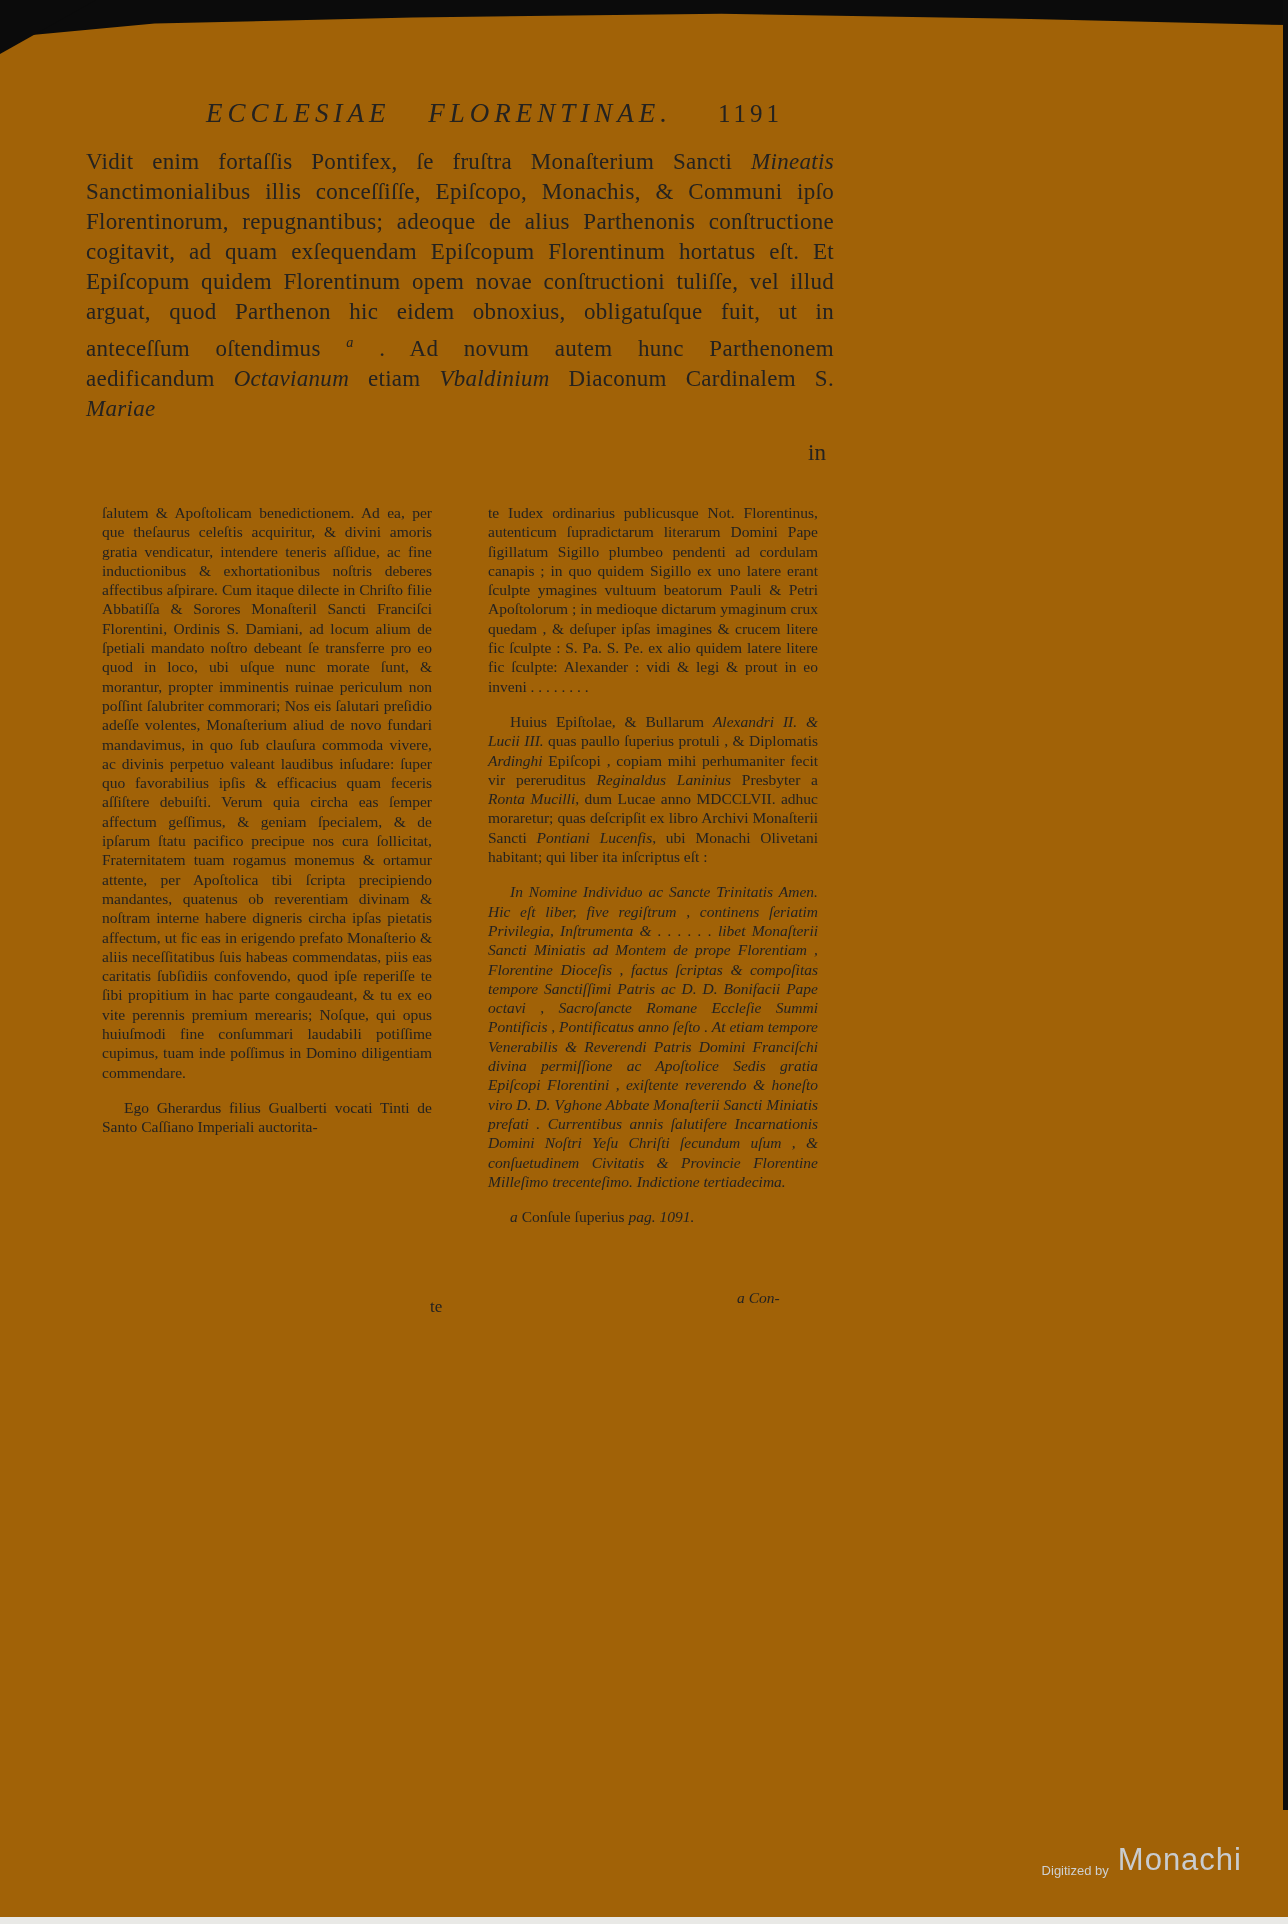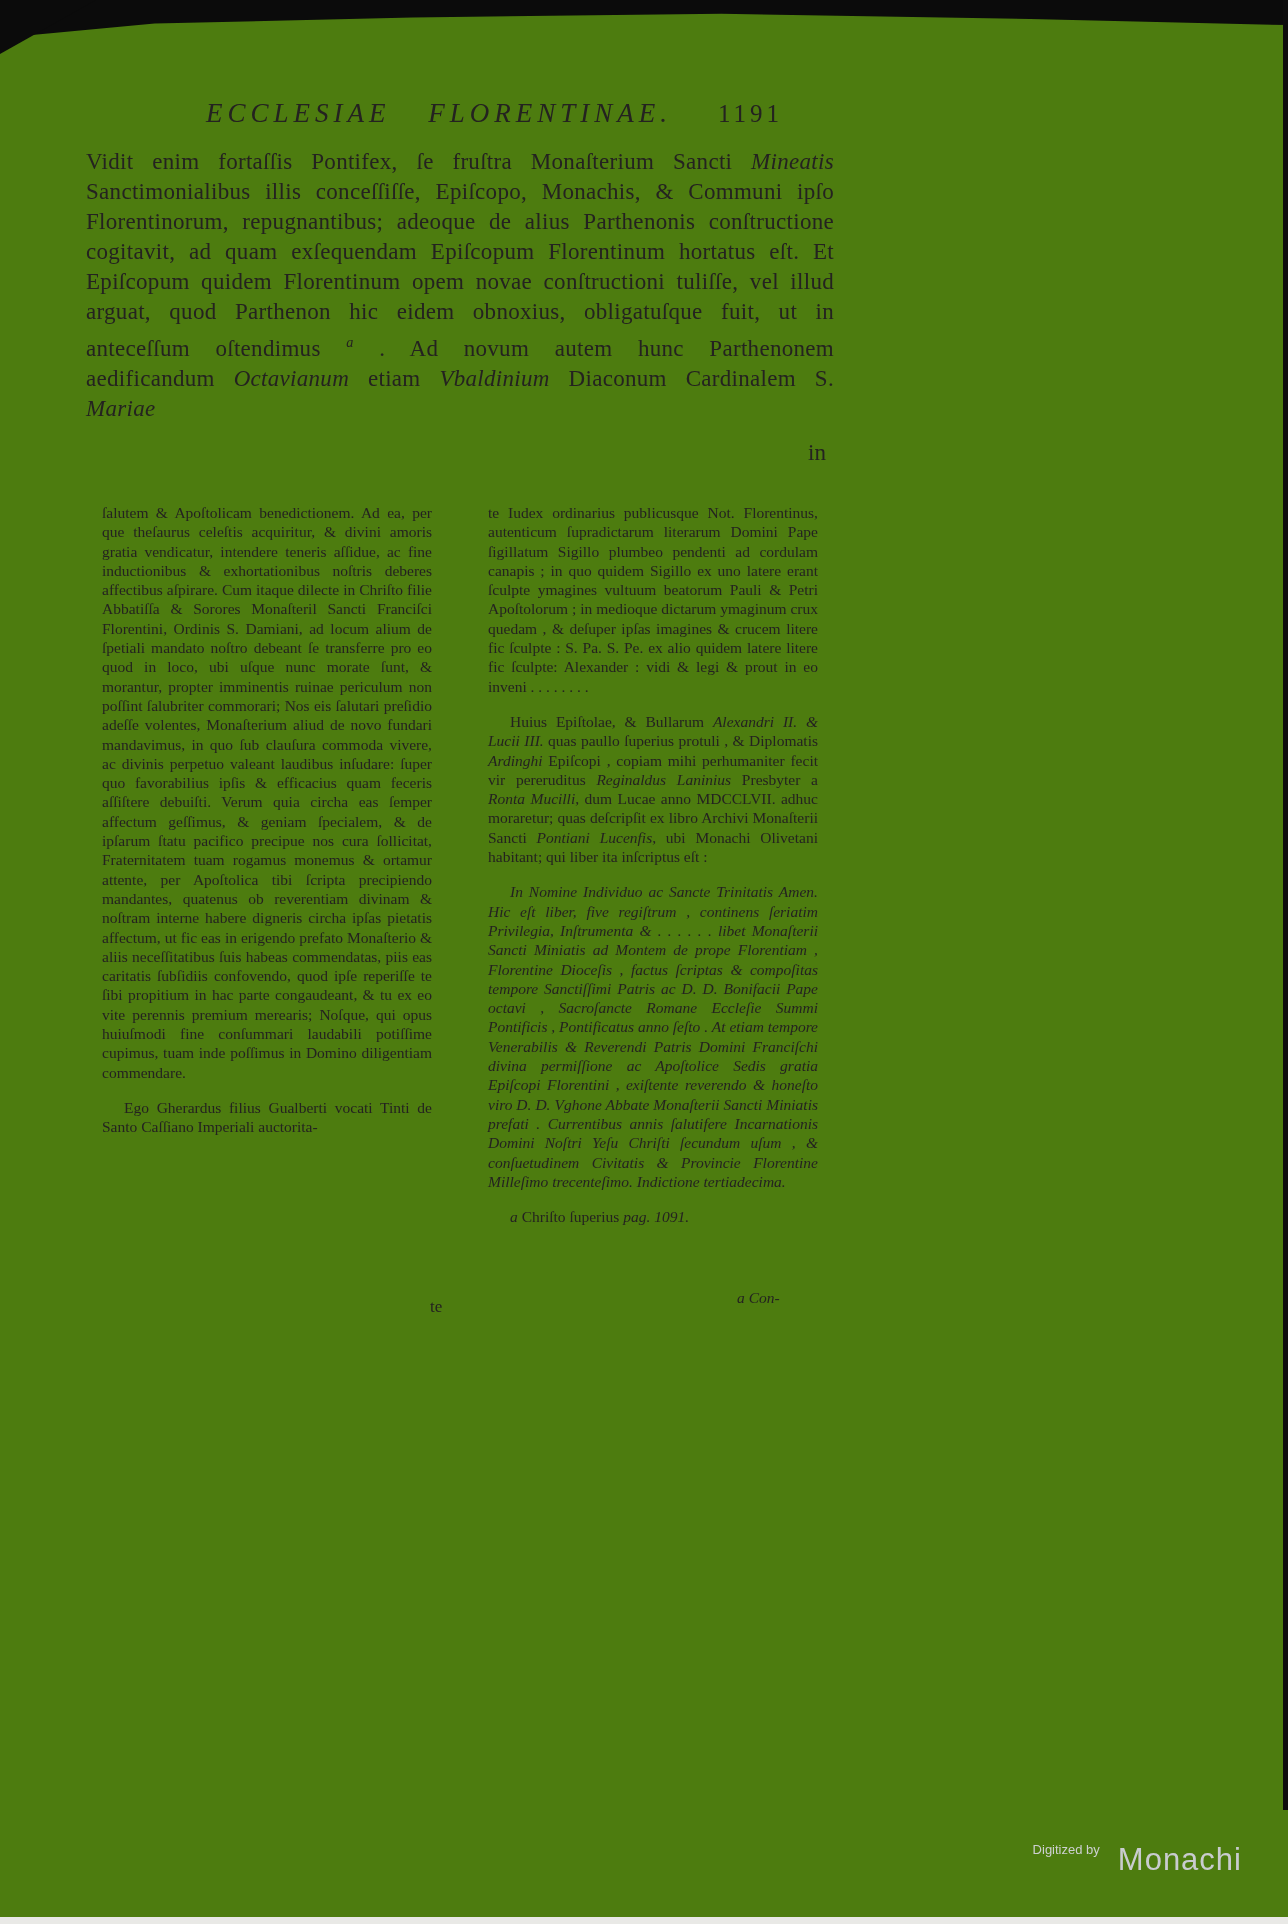--- a/index.html
+++ b/index.html
@@ -2,21 +2,21 @@
 <html><head>
 <meta charset="utf-8">
 <style>
   * { margin:0; padding:0; box-sizing:border-box; }
   html,body { background:#ffffff; }
   body {
     width:1288px; height:1924px; position:relative; overflow:hidden;
     font-family:"Liberation Serif","DejaVu Serif",serif;
     color:#242220;
   }
-  .page { position:absolute; inset:0; background:#4d7c0f; }
+  .page { position:absolute; inset:0; background:#a16207; }
 
   
   .scan-top {
     position:absolute; top:0; left:0; width:100%; height:38px; background:#0b0b0b;
     clip-path:polygon(0 0,100% 0,100% 66%,80% 50%,56% 36%,32% 46%,12% 62%,0 100%);
   }
   .scan-corner {
     position:absolute; top:0; left:0; width:96px; height:54px; background:#0b0b0b;
     clip-path:polygon(0 0,100% 0,0 100%);
   }
@@ -51,21 +51,21 @@
   .it { font-style:italic; }
   .sup { vertical-align:super; font-size:0.62em; font-style:italic; }
 
   .catchword-left { position:absolute; left:382px; top:1297px; font-size:17px;margin-left:48px; }
   .catchword-right { position:absolute; left:737px; top:1289px; font-size:15.5px; font-style:italic; }
 
   
   .watermark {
     position:absolute; right:46px; top:1842px;
     font-family:"Liberation Sans","DejaVu Sans",sans-serif;
-    color:#c6c9cc; display:flex; align-items:flex-start; gap:18px; white-space:nowrap;
+    color:#c6c9cc; display:flex; align-items:flex-end; gap:9px; white-space:nowrap;
   }
   .watermark .small { font-size:13px; color:#cdd0d2; }
   .watermark .big { font-size:31px; letter-spacing:1px; color:#c9cccf; }
 </style>
 </head>
 <body>
 
 <div class="page">
 
   <div class="scan-top"></div>
@@ -81,21 +81,21 @@
 
   <div class="footnotes">
     <div class="col">
       <div class="para"><span>ſalutem &amp; Apoſtolicam benedictionem. Ad ea, per que theſaurus celeſtis acquiritur, &amp; divini amoris gratia vendicatur, intendere teneris aſſidue, ac fine inductionibus &amp; exhortationibus noſtris deberes affectibus aſpirare. Cum itaque dilecte in Chriſto filie Abbatiſſa &amp; Sorores Monaſteril Sancti Franciſci Florentini, Ordinis S. Damiani, ad locum alium de ſpetiali mandato noſtro debeant ſe transferre pro eo quod in loco, ubi uſque nunc morate ſunt, &amp; morantur, propter imminentis ruinae periculum non poſſint ſalubriter commorari; Nos eis ſalutari preſidio adeſſe volentes, Monaſterium aliud de novo fundari mandavimus, in quo ſub clauſura commoda vivere, ac divinis perpetuo valeant laudibus inſudare: ſuper quo favorabilius ipſis &amp; efficacius quam feceris aſſiſtere debuiſti. Verum quia circha eas ſemper affectum geſſimus, &amp; geniam ſpecialem, &amp; de ipſarum ſtatu pacifico precipue nos cura ſollicitat, Fraternitatem tuam rogamus monemus &amp; ortamur attente, per Apoſtolica tibi ſcripta precipiendo mandantes, quatenus ob reverentiam divinam &amp; noſtram interne habere digneris circha ipſas pietatis affectum, ut fic eas in erigendo prefato Monaſterio &amp; aliis neceſſitatibus ſuis habeas commendatas, piis eas caritatis ſubſidiis confovendo, quod ipſe reperiſſe te ſibi propitium in hac parte congaudeant, &amp; tu ex eo vite perennis premium merearis; Noſque, qui opus huiuſmodi fine conſummari laudabili potiſſime cupimus, tuam inde poſſimus in Domino diligentiam commendare.</span></div>
       <div class="para indent"><span>Ego Gherardus filius Gualberti vocati Tinti de Santo Caſſiano Imperiali auctorita-</span></div>
     </div>
     <div class="col">
       <div class="para"><span>te Iudex ordinarius publicusque Not. Florentinus, autenticum ſupradictarum literarum Domini Pape ſigillatum Sigillo plumbeo pendenti ad cordulam canapis ; in quo quidem Sigillo ex uno latere erant ſculpte ymagines vultuum beatorum Pauli &amp; Petri Apoſtolorum ; in medioque dictarum ymaginum crux quedam , &amp; deſuper ipſas imagines &amp; crucem litere fic ſculpte : S. Pa. S. Pe. ex alio quidem latere litere fic ſculpte: Alexander : vidi &amp; legi &amp; prout in eo inveni . . . . . . . .</span></div>
       <div class="para indent"><span>Huius Epiſtolae, &amp; Bullarum </span><span class="it">Alexandri II. &amp; Lucii III.</span><span> quas paullo ſuperius protuli , &amp; Diplomatis </span><span class="it">Ardinghi</span><span> Epiſcopi , copiam mihi perhumaniter fecit vir pereruditus </span><span class="it">Reginaldus Laninius</span><span> Presbyter a </span><span class="it">Ronta Mucilli</span><span>, dum Lucae anno MDCCLVII. adhuc moraretur; quas deſcripſit ex libro Archivi Monaſterii Sancti </span><span class="it">Pontiani Lucenfis</span><span>, ubi Monachi Olivetani habitant; qui liber ita inſcriptus eſt :</span></div>
       <div class="para indent"><span class="it">In Nomine Individuo ac Sancte Trinitatis Amen. Hic eſt liber, five regiſtrum , continens ſeriatim Privilegia, Inſtrumenta &amp; . . . . . . libet Monaſterii Sancti Miniatis ad Montem de prope Florentiam , Florentine Dioceſis , factus ſcriptas &amp; compoſitas tempore Sanctiſſimi Patris ac D. D. Bonifacii Pape octavi , Sacroſancte Romane Eccleſie Summi Pontificis , Pontificatus anno ſeſto . At etiam tempore Venerabilis &amp; Reverendi Patris Domini Franciſchi divina permiſſione ac Apoſtolice Sedis gratia Epiſcopi Florentini , exiſtente reverendo &amp; honeſto viro D. D. Vghone Abbate Monaſterii Sancti Miniatis prefati . Currentibus annis ſalutifere Incarnationis Domini Noſtri Yeſu Chriſti ſecundum uſum , &amp; conſuetudinem Civitatis &amp; Provincie Florentine Milleſimo trecenteſimo. Indictione tertiadecima.</span></div>
-      <div class="para indent"><span class="it">a</span><span> Chriſto ſuperius </span><span class="it">pag. 1091.</span></div>
+      <div class="para indent"><span class="it">a</span><span> Conſule ſuperius </span><span class="it">pag. 1091.</span></div>
     </div>
   </div>
 
   <div class="catchword-left">te</div>
   <div class="catchword-right">a Con-</div>
 
   <div class="watermark">
     <span class="small">Digitized by</span>
     <span class="big">Monachi</span>
   </div>

